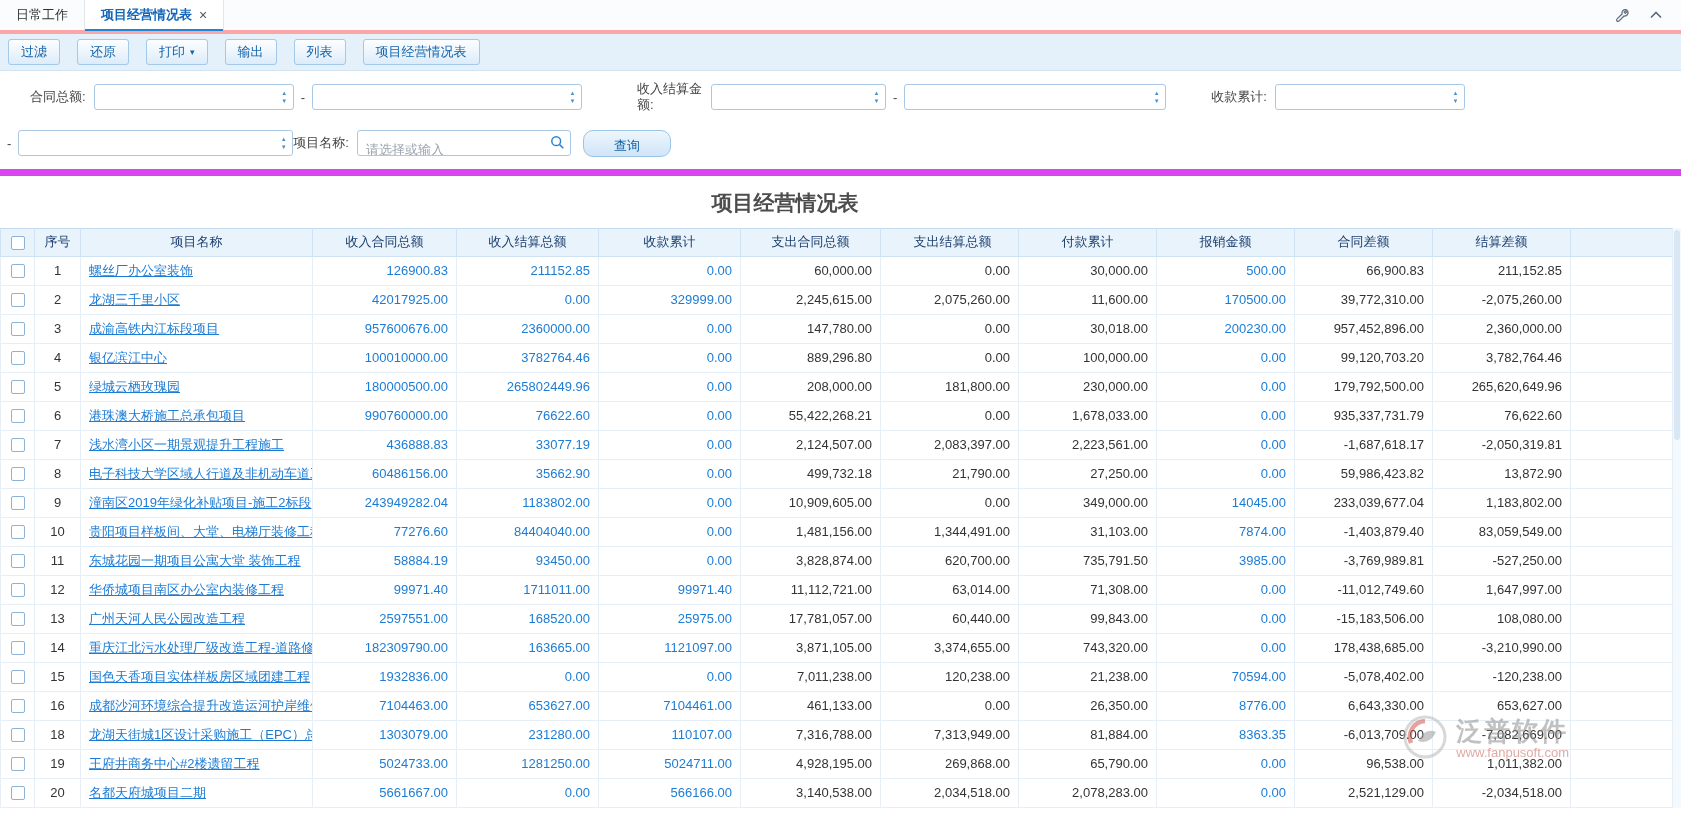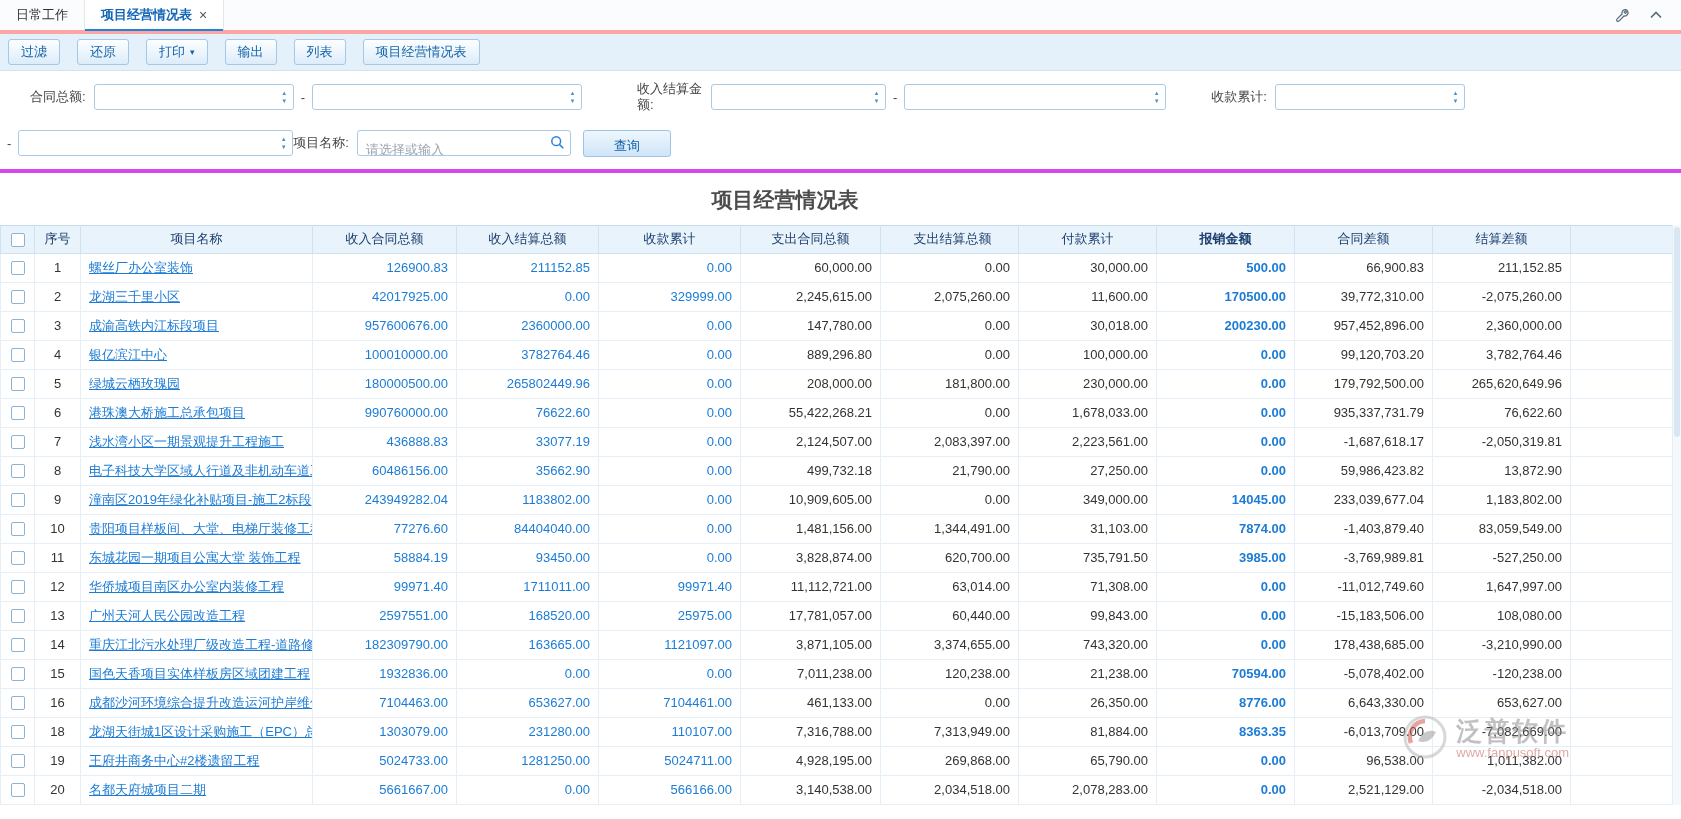--- a/index.html
+++ b/index.html
@@ -19,39 +19,39 @@
 
   
   .toolbar { display:flex; align-items:center; gap:17px; height:37px; padding:0 8px;
              background:#e4f0fa; border-bottom:1px solid #d2e3f2; }
   .tbtn { display:inline-flex; align-items:center; gap:5px; height:26px; padding:0 12px;
           background:linear-gradient(#fdfeff,#dcecfa); border:1px solid #a3c8e8; border-radius:3px;
           color:#1464a8; font-size:13px; cursor:pointer; white-space:nowrap; }
   .caret { font-size:9px; color:#1464a8; line-height:1; }
 
   
-  .filters { background:#fff; padding:10px 0 12px; border-bottom:4px solid #d946ef; }
+  .filters { background:#fff; padding:10px 0 12px; border-bottom:7px solid #d946ef; }
   .frow { display:flex; align-items:center; margin-bottom:16px; }
   .frow:last-child { margin-bottom:0; }
   .flabel { font-size:13px; color:#444; white-space:nowrap; }
   .flabel.wrap { white-space:normal; width:66px; line-height:1.25; text-align:left; }
   .dash { font-size:13px; color:#444; padding:0 7px; }
   .spinner { position:relative; display:inline-block; height:26px; }
   .spinner input { width:100%; height:26px; border:1px solid #aac9e6; border-radius:3px;
                    padding:0 20px 0 8px; font-size:13px; color:#333; outline:none; background:#fff; }
   .spin-btns { position:absolute; right:1px; top:1px; bottom:1px; width:17px; display:flex;
                flex-direction:column; align-items:center; justify-content:center; gap:2px; cursor:pointer; }
   .spin-btns span { font-size:6px; color:#4a8fd0; line-height:1; }
   .searchbox { position:relative; display:inline-block; height:26px; }
   .searchbox input { width:100%; height:26px; border:1px solid #aac9e6; border-radius:3px;
                      padding:12px 26px 0 8px; font-size:13px; color:#333; outline:none; }
   .searchbox input::placeholder { color:#9aa4ad; }
   .search-ic { position:absolute; right:6px; top:5px; cursor:pointer; }
   .qbtn { height:27px; padding:6px 30px; background:linear-gradient(#eef6fd,#cfe5f8); border:1px solid #9cc4e6;
-          border-radius:3px; color:#1464a8; font-size:13px; cursor:pointer; }
+          border-radius:10px; color:#1464a8; font-size:13px; cursor:pointer; }
 
   
   .w200{width:200px;} .w270{width:270px;} .w175{width:175px;} .w262{width:262px;} .w190{width:190px;} .w275{width:275px;} .w214{width:214px;}
   .ml30{margin-left:30px;} .ml55{margin-left:55px;} .ml45{margin-left:45px;} .ml16{margin-left:0;} .ml12{margin-left:12px;} .ml8{margin-left:8px;}
 
   
   .report-title { width:1570px; text-align:center; font-size:21px; font-weight:bold; color:#4c4c4c;
                   padding:13px 0 11px; }
 
   
@@ -69,21 +69,21 @@
   td.col-name.link { text-decoration:underline; }
   .col-check { width:34px; }
   .col-no { width:46px; }
   .col-name { width:232px; }
   .col-income_contract_total { width:144px; }
   .col-income_settle_total { width:142px;margin-left:9px; }
   .col-receipt_total { width:142px; }
   .col-expense_contract_total { width:140px; }
   .col-expense_settle_total { width:138px;padding-left:12px; }
   .col-payment_total { width:138px; }
-  .col-reimburse_amount { width:138px;font-weight:bold; }
+  .col-reimburse_amount { width:138px; }
   .col-contract_diff { width:138px; }
   .col-settle_diff { width:138px; }
   .col-fill { width:auto; }
   .cb { display:inline-block; width:14px; height:14px; border:1px solid #8cb2d6; border-radius:2px;
         background:#fff; vertical-align:middle; cursor:pointer; }
 
   
   .v-scrollbar { position:absolute; top:0; right:0; bottom:0; width:9px; background:#f4f9fd;
                  border-left:1px solid #e4eef7; }
   .v-thumb { position:absolute; top:2px; left:1px; width:6px; height:210px; background:#d9e7f4; border-radius:3px; }

